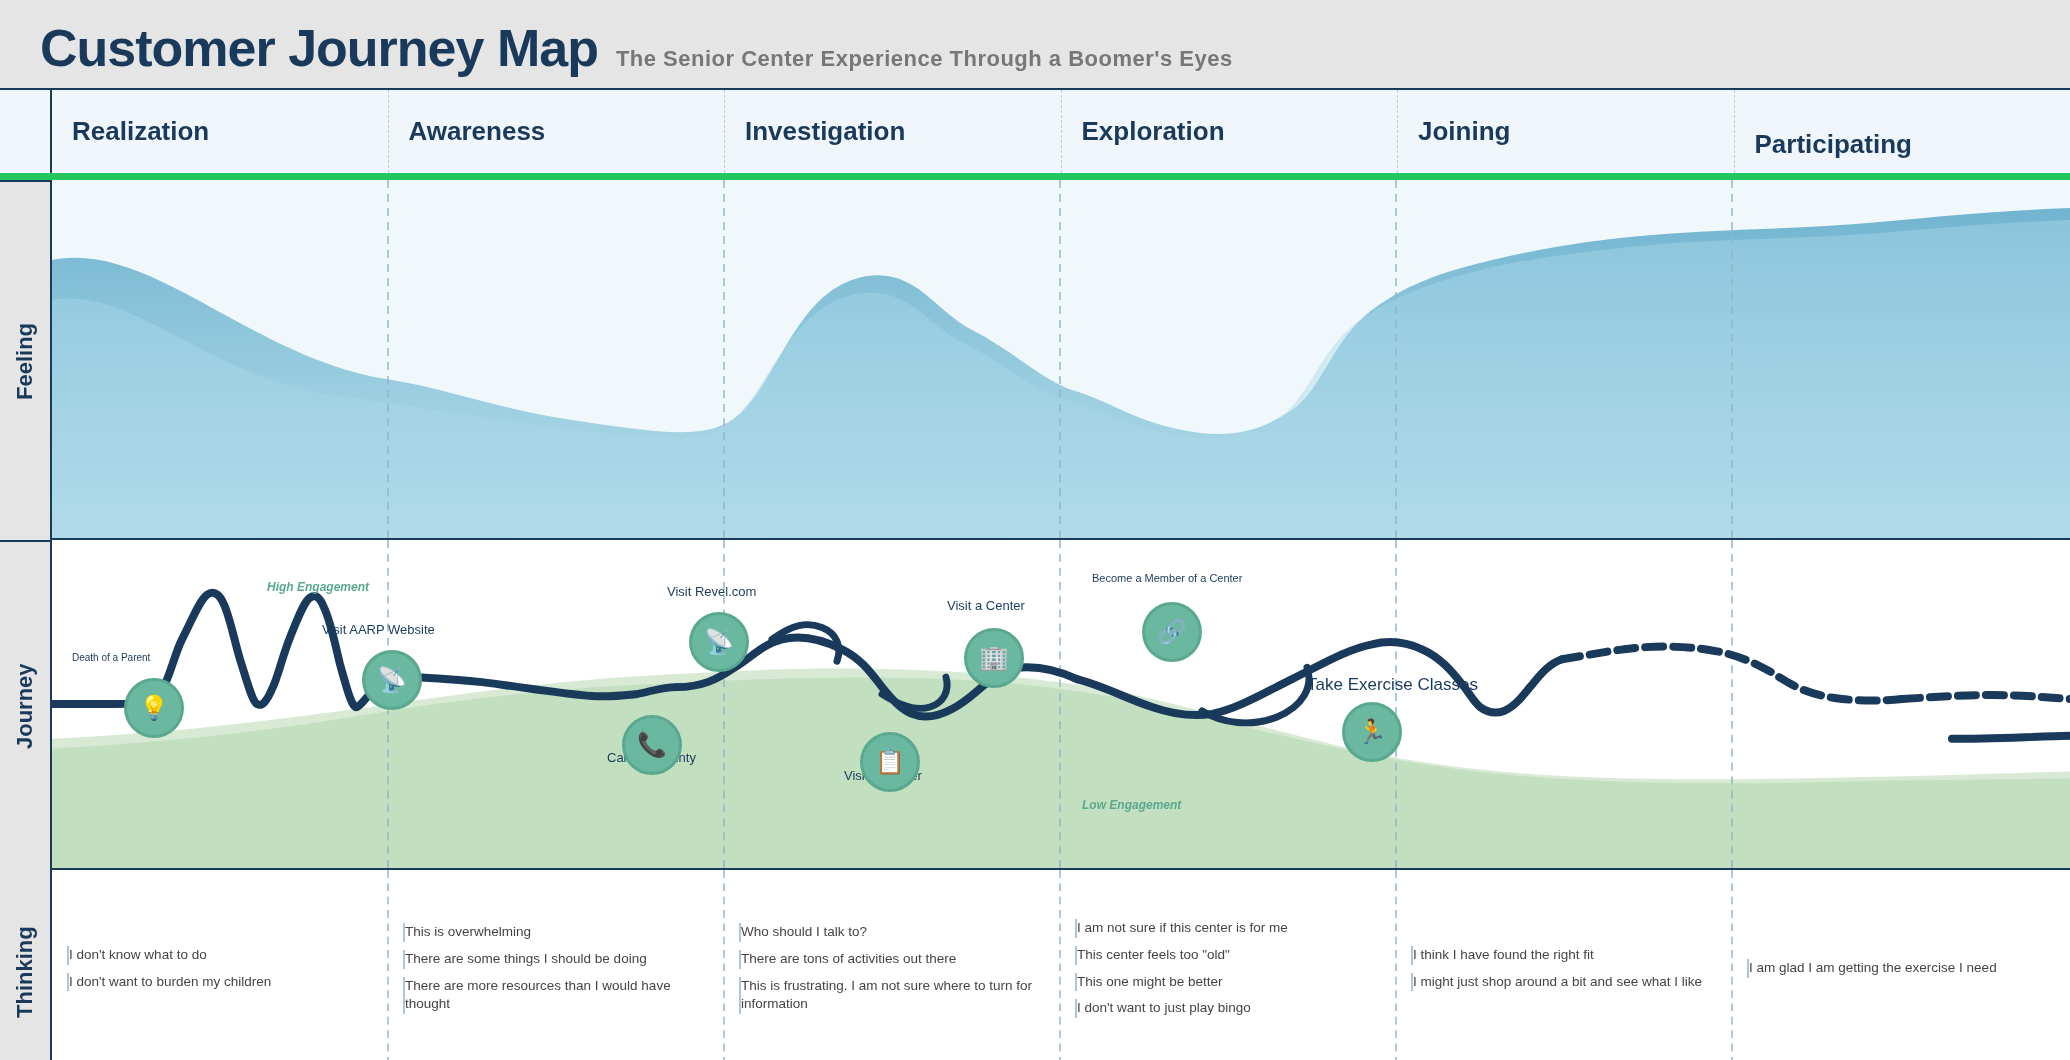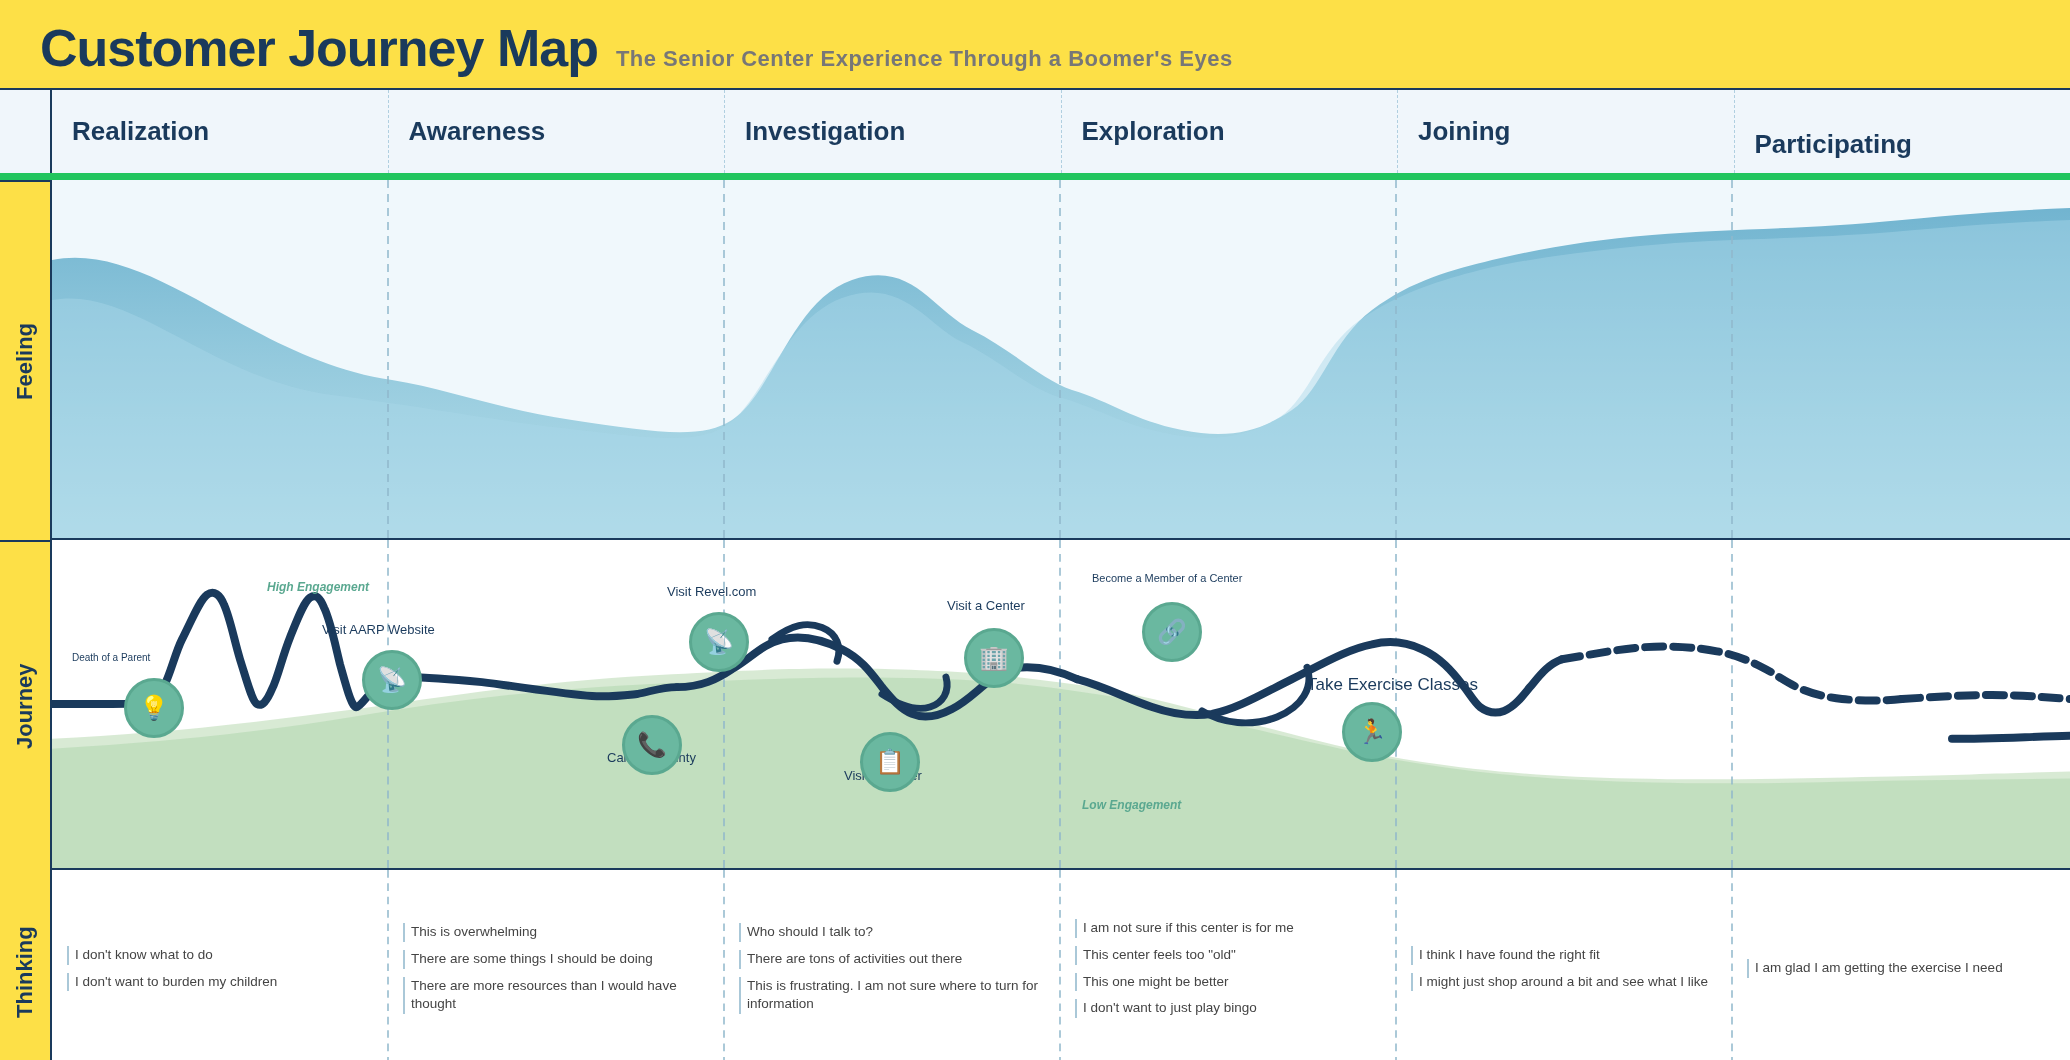--- a/index.html
+++ b/index.html
@@ -6,21 +6,21 @@
     body {
       width: 2070px;
       height: 1060px;
       background: #ffffff;
       font-family: Arial, sans-serif;
       overflow: hidden;
     }
     .container {
       width: 2070px;
       height: 1060px;
-      background: #fde047;
+      background: #e5e5e5;
       position: relative;
     }
     
     .header {
       padding: 18px 40px 10px 40px;
       border-bottom: 2px solid #1a3a5c;
       display: flex;
       align-items: baseline;
       gap: 18px;
     }
@@ -158,21 +158,21 @@
       display: flex;
       flex-direction: column;
       justify-content: center;
       padding: 10px 15px;
     }
     .thinking-item {
       font-size: 13.5px;
       color: #444;
       line-height: 1.4;
       margin-bottom: 8px;
-      padding-left: 6px;
+      padding-left: 0;
       border-left: 2px solid #aac8d8;
     }
 
     
     .engagement-label {
       position: absolute;
       font-size: 12px;
       color: #5aa890;
       font-style: italic;
       font-weight: 600;

